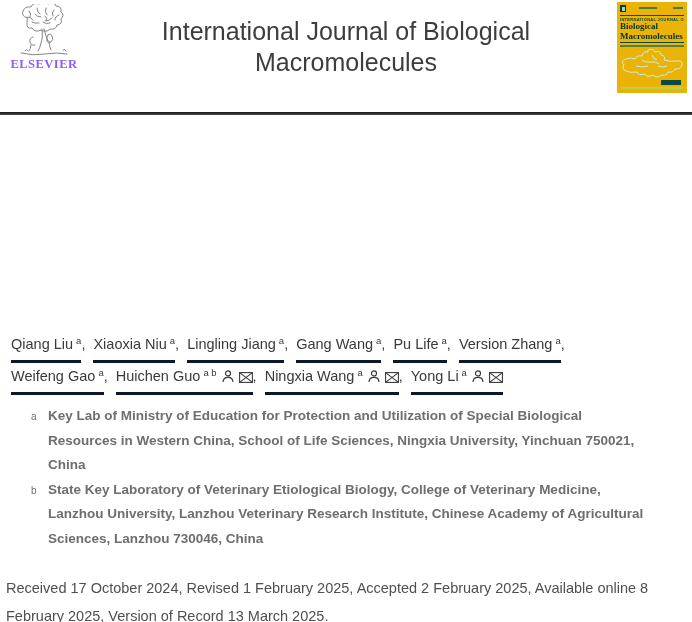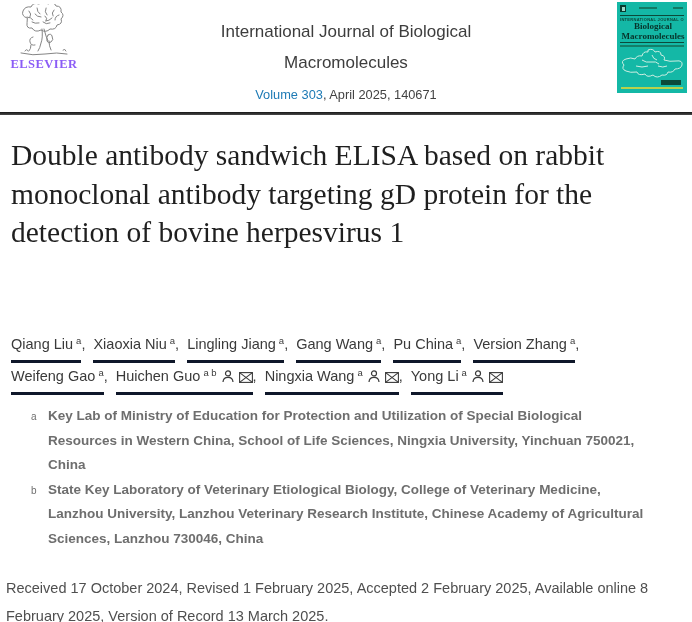--- a/index.html
+++ b/index.html
@@ -11,29 +11,29 @@
 
   
   .logo { position:absolute; left:8px; top:4px; width:72px; text-align:center; cursor:pointer; }
   .logo svg { display:block; margin:0 auto; }
   .logo .wordmark {
     font-family:"Liberation Serif","DejaVu Serif",serif; font-weight:bold;
     font-size:12.5px; letter-spacing:0.5px; color:#8b5cf6; margin-top:1px;
   }
   .masthead-center { position:absolute; left:110px; width:472px; top:16px; text-align:center; }
   .journal-title {
-    font-size:17px; line-height:31px; color:#3d3d3d; font-weight:normal; cursor:pointer;
+    font-size:25px; line-height:31px; color:#3d3d3d; font-weight:normal; cursor:pointer;
   }
   .issue-line { margin-top:9px; font-size:12.8px; color:#424242; }
   .issue-line .vol { color:#1d7ab5; cursor:pointer; }
 
   
   .cover {
     position:absolute; left:617px; top:2px; width:70px; height:91px;
-    background:#14b8a6; cursor:pointer; overflow:hidden; padding:2px 3px;text-align:center;
+    background:#eab308; cursor:pointer; overflow:hidden; padding:2px 3px;
   }
   .cover .mark { position:absolute; left:3px; top:3px; width:6px; height:7px; background:#083c30; }
   .cover .mark:after { content:""; display:block; margin:1.5px auto 0; width:3px; height:4px; background:#9fd9c8; }
   .cover .microline { position:absolute; top:5px; height:2px; background:#13654f; opacity:.75; }
   .cover .m1 { left:22px; width:18px; }
   .cover .m2 { left:56px; width:10px; }
   .cover .series {
     position:absolute; left:3px; top:13px; width:64px;
     font-size:4px; letter-spacing:.3px; color:#0b4a3a; font-weight:bold;
     border-top:1px solid #0b4a3a; padding-top:1px; white-space:nowrap; overflow:hidden;
@@ -95,21 +95,20 @@
       </svg>
     </span>
     <div class="wordmark">ELSEVIER</div>
   </div>
 
   <div class="masthead-center">
     <div class="journal-title">
       <div>International Journal of Biological</div>
       <div>Macromolecules</div>
     </div>
-    <div class="issue-line"><span class="vol">Volume 303</span><span>, April 2025, 140671</span></div>
   </div>
 
   <div class="cover">
     <div class="mark"></div>
     <div class="microline m1"></div>
     <div class="microline m2"></div>
     <div class="series">INTERNATIONAL JOURNAL OF</div>
     <div class="ctitle">
       <div>Biological</div>
       <div>Macromolecules</div>
@@ -121,28 +120,27 @@
         <path d="M30 2 q5 -2 7 2 q6 -2 6 3 q5 1 3 5 q6 2 12 1 q7 -1 6 4 q-1 4 -7 4 q-2 4 -7 3 q-1 4 -6 3 q-5 4 -9 0 q-6 3 -8 -1 q-7 2 -8 -2 q-7 1 -11 -1 q-5 -2 -2 -6 q-4 -4 2 -6 q5 -2 9 0 q2 -4 7 -3 q1 -5 6 -4 z"></path>
         <path d="M24 12 q4 3 9 2 q5 -1 8 2 M18 18 q6 2 12 0 M40 18 q5 2 9 0 M34 7 q1 4 5 5"></path>
       </svg>
     </div>
     <div class="badge"></div>
     <div class="baseline"></div>
   </div>
 
   <div class="divider"></div>
 
-  <h1 class="article-title">Double antibody sandwich ELISA based on rabbit monoclonal antibody targeting gD protein for the detection of bovine herpesvirus 1</h1>
 
   <div class="authors">
     <span class="author"><span>Qiang Liu</span><span class="sup">a</span></span><span class="sep">,</span>
     <span class="author"><span>Xiaoxia Niu</span><span class="sup">a</span></span><span class="sep">,</span>
     <span class="author"><span>Lingling Jiang</span><span class="sup">a</span></span><span class="sep">,</span>
     <span class="author"><span>Gang Wang</span><span class="sup">a</span></span><span class="sep">,</span>
-    <span class="author"><span>Pu China</span><span class="sup">a</span></span><span class="sep">,</span>
+    <span class="author"><span>Pu Life</span><span class="sup">a</span></span><span class="sep">,</span>
     <span class="author"><span>Version Zhang</span><span class="sup">a</span></span><span class="sep">,</span>
     <span class="author"><span>Weifeng Gao</span><span class="sup">a</span></span><span class="sep">,</span>
     <span class="author"><span>Huichen Guo</span><span class="sup">a b</span><svg width="12" height="13" viewBox="0 0 12 13" fill="none" stroke="#3a3a3a" stroke-width="1.2">
           <circle cx="6" cy="3.4" r="2.5"></circle>
           <path d="M1 12 q0.3 -4.6 5 -4.6 q4.7 0 5 4.6"></path>
         </svg><svg width="14" height="11" viewBox="0 0 14 11" fill="none" stroke="#3a3a3a" stroke-width="1.1">
           <rect x="0.6" y="0.6" width="12.8" height="9.8"></rect>
           <path d="M0.6 0.6 L13.4 10.4 M13.4 0.6 L0.6 10.4"></path>
         </svg></span><span class="sep">,</span>
     <span class="author"><span>Ningxia Wang</span><span class="sup">a</span><svg width="12" height="13" viewBox="0 0 12 13" fill="none" stroke="#3a3a3a" stroke-width="1.2">

